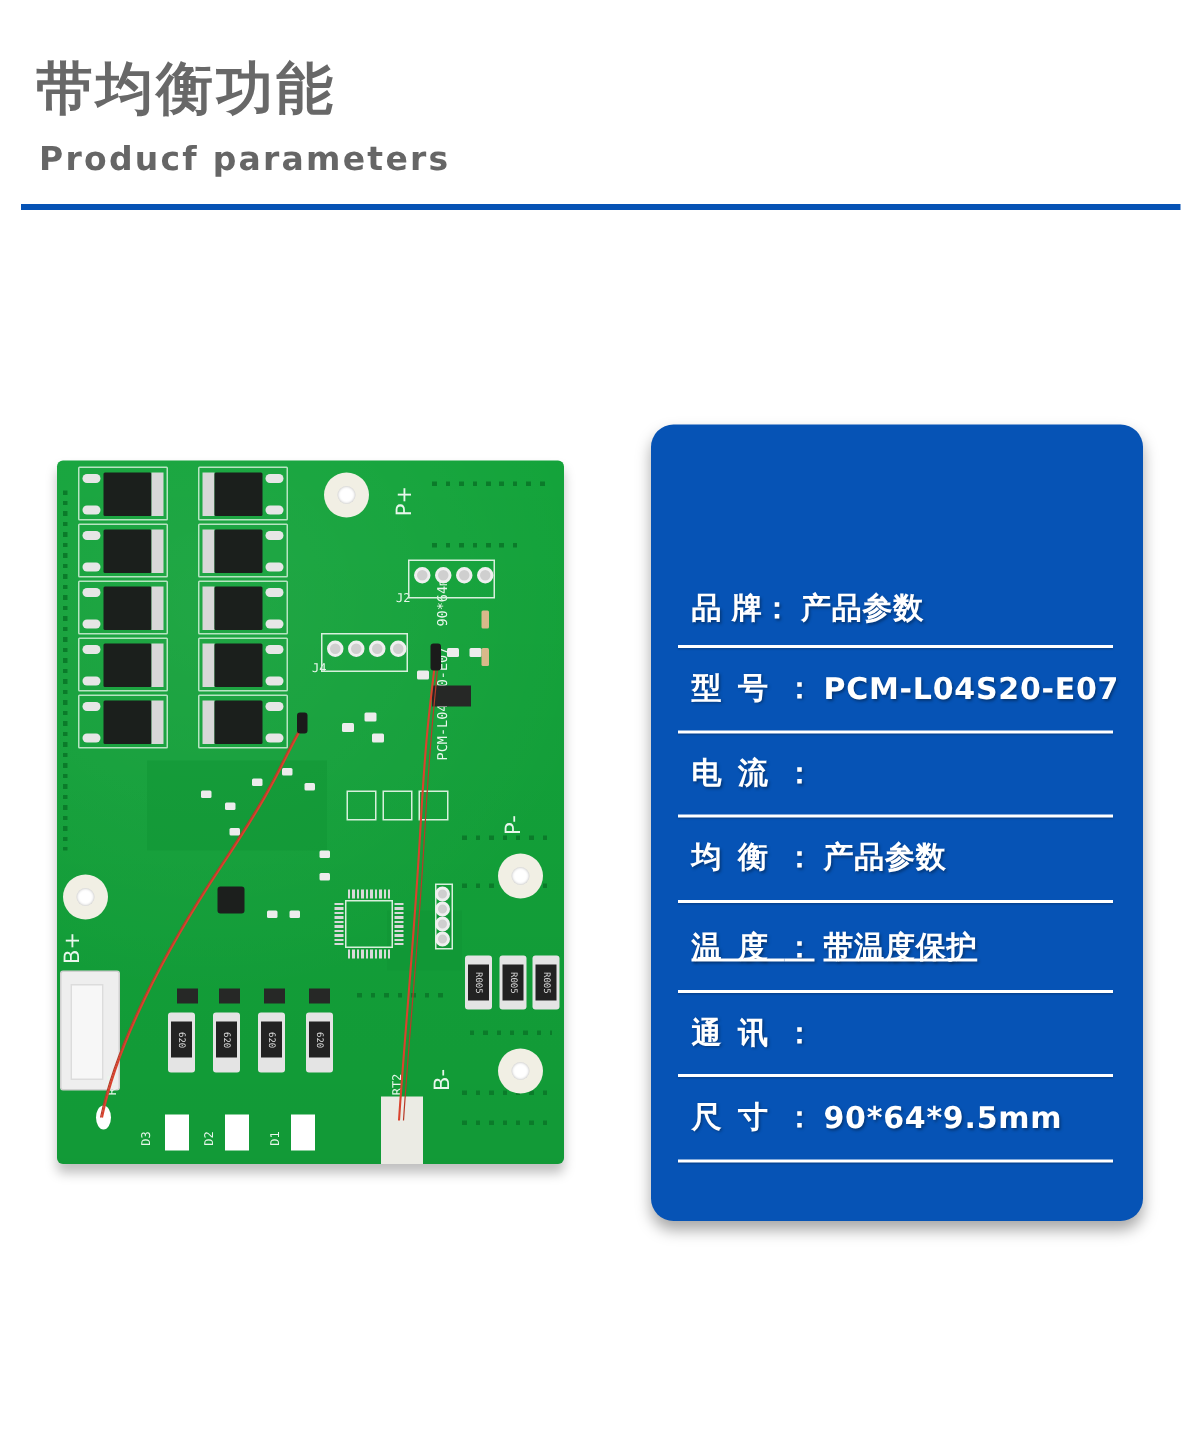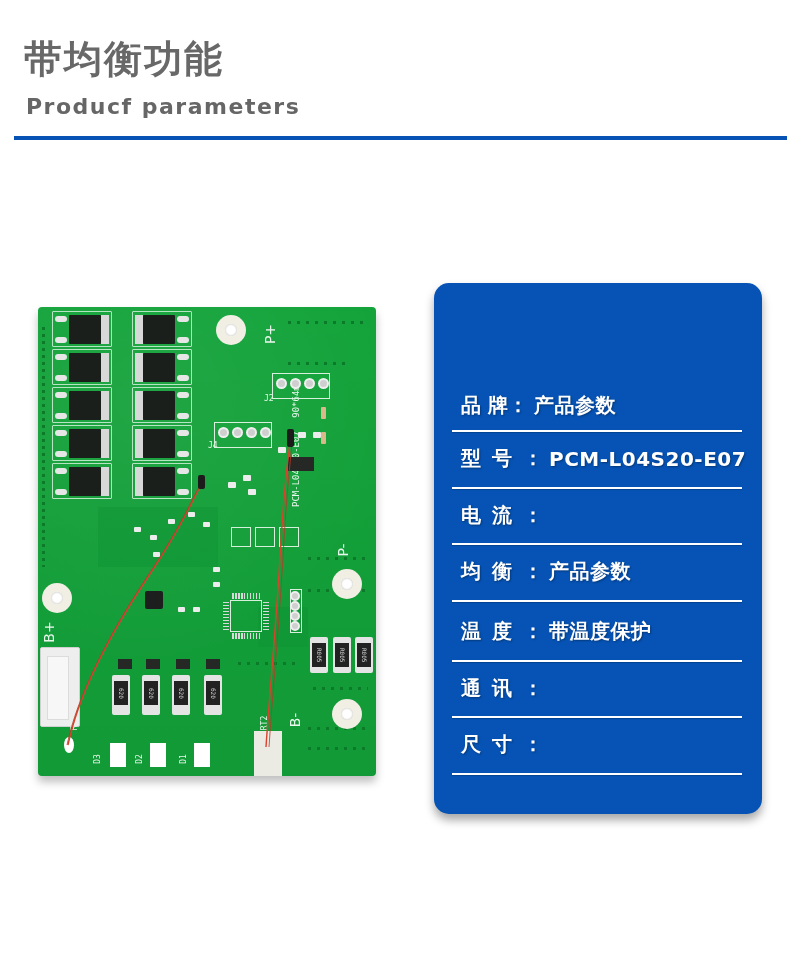--- a/index.html
+++ b/index.html
@@ -375,31 +375,32 @@
   </div>
   <div class="rule" style="top:260px;"></div>
 
   <div class="row" style="top:260px;align-items:center;">
     <span class="lbl spaced">均衡</span>
     <span class="colon">：</span>
     <span class="val">产品参数</span>
   </div>
   <div class="rule" style="top:317px;"></div>
 
-  <div class="row" style="top:320px;">
+  <div class="row" style="top:320px;text-decoration:underline;">
     <span class="lbl spaced">温度</span>
     <span class="colon">：</span>
     <span class="val">带温度保护</span>
   </div>
   <div class="rule" style="top:377px;"></div>
 
   <div class="row" style="top:377px;">
     <span class="lbl spaced">通讯</span>
     <span class="colon">：</span>
   </div>
   <div class="rule" style="top:433px;"></div>
 
   <div class="row" style="top:433px;">
     <span class="lbl spaced">尺寸</span>
     <span class="colon">：</span>
+    <span class="val">90*64*9.5mm</span>
   </div>
   <div class="rule" style="top:490px;"></div>
 </div>
 
 </body></html>

